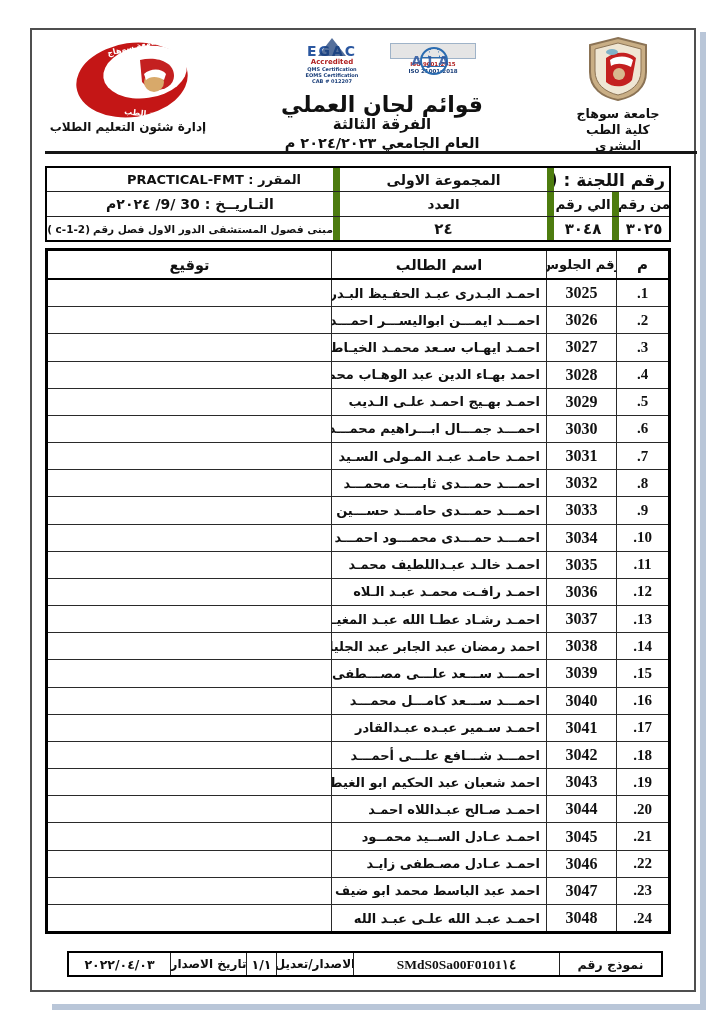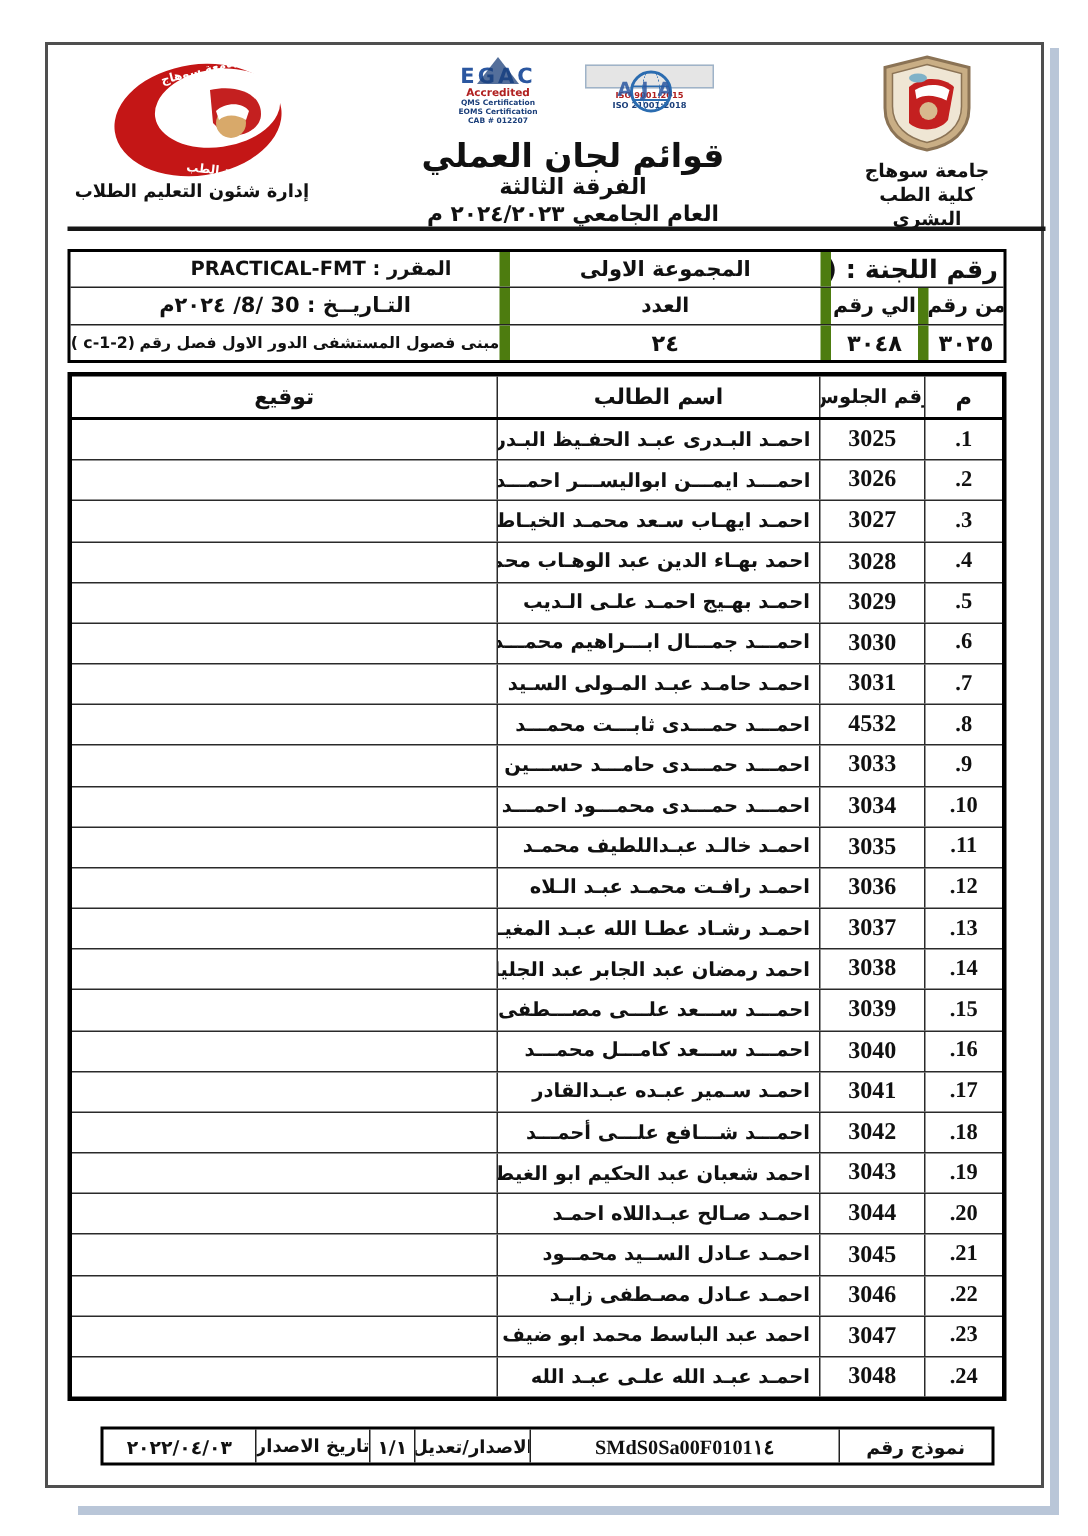--- a/index.html
+++ b/index.html
@@ -163,21 +163,21 @@
   <div class="itable">
     <div class="irow ir1">
       <div class="icell w-pair cell-committee">رقم اللجنة : ( ٢ )</div>
       <div class="icell w-mid cell-group">المجموعة الاولى</div>
       <div class="icell w-left cell-course">المقرر : PRACTICAL-FMT</div>
     </div>
     <div class="irow ir2">
       <div class="icell w-from cell-small-label">من رقم</div>
       <div class="icell w-to cell-small-label">الي رقم</div>
       <div class="icell w-mid cell-small-label">العدد</div>
-      <div class="icell w-left cell-date">التـاريــخ :  30 /8/ ٢٠٢٤م</div>
+      <div class="icell w-left cell-date">التـاريــخ :  30 /9/ ٢٠٢٤م</div>
     </div>
     <div class="irow ir3">
       <div class="icell w-from cell-num-ar">٣٠٢٥</div>
       <div class="icell w-to cell-num-ar">٣٠٤٨</div>
       <div class="icell w-mid cell-num-ar">٢٤</div>
       <div class="icell w-left cell-hall">
         <span>مبنى فصول المستشفى الدور الاول فصل رقم</span>
         <span dir="ltr">( c-1-2)</span>
       </div>
     </div>
@@ -220,21 +220,21 @@
       <div class="mcell col-seat latin-num">3030</div>
       <div class="mcell col-name">احمـــد جمـــال ابـــراهيم محمـــد</div>
       <div class="mcell col-sig"></div>
     </div><div class="trow">
       <div class="mcell col-serial latin-num">7.</div>
       <div class="mcell col-seat latin-num">3031</div>
       <div class="mcell col-name">احمـد حامـد عبـد المـولى السـيد</div>
       <div class="mcell col-sig"></div>
     </div><div class="trow">
       <div class="mcell col-serial latin-num">8.</div>
-      <div class="mcell col-seat latin-num">4532</div>
+      <div class="mcell col-seat latin-num">3032</div>
       <div class="mcell col-name">احمـــد حمـــدى ثابـــت محمـــد</div>
       <div class="mcell col-sig"></div>
     </div><div class="trow">
       <div class="mcell col-serial latin-num">9.</div>
       <div class="mcell col-seat latin-num">3033</div>
       <div class="mcell col-name">احمـــد حمـــدى حامـــد حســـين</div>
       <div class="mcell col-sig"></div>
     </div><div class="trow">
       <div class="mcell col-serial latin-num">10.</div>
       <div class="mcell col-seat latin-num">3034</div>

